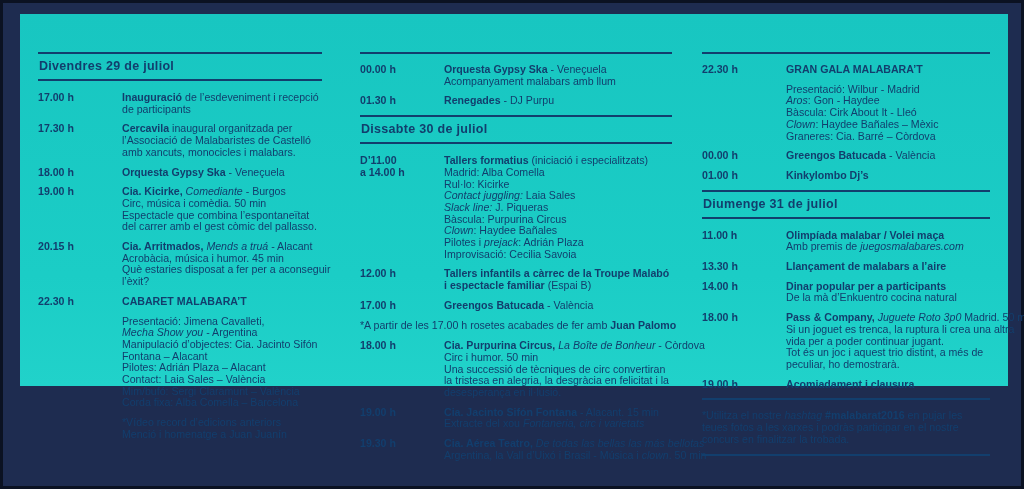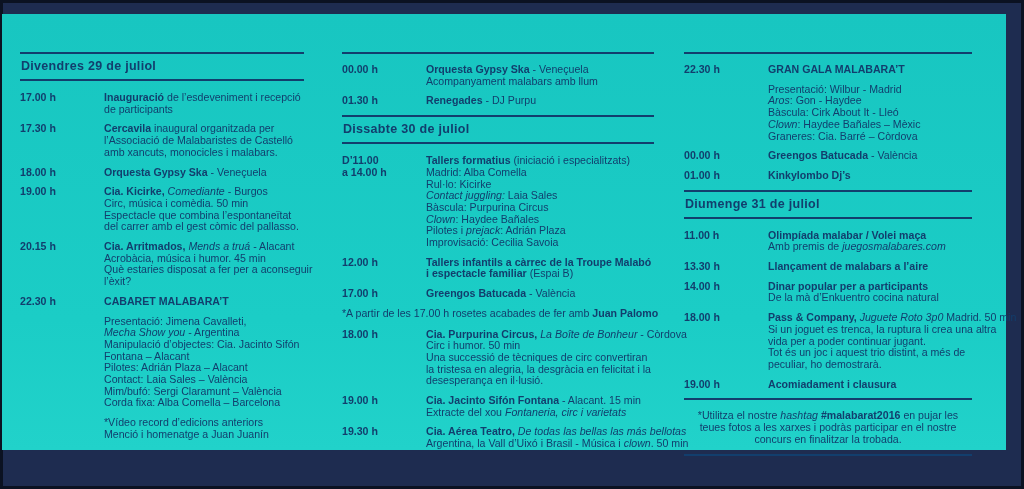--- a/index.html
+++ b/index.html
@@ -3,42 +3,41 @@
 <meta charset="utf-8">
 <style>
   html,body{margin:0;padding:0;}
   body{
     width:1024px;height:489px;position:relative;overflow:hidden;
     background:#0b1222;
     font-family:"Liberation Sans", sans-serif;
   }
   .navy-frame{position:absolute;left:3px;top:3px;right:3px;bottom:3px;background:#1e2c50;}
   .panel{
-    position:absolute;left:2px;top:14px;width:988px;height:436px;
+    position:absolute;left:20px;top:14px;width:988px;height:372px;
     background:linear-gradient(180deg,#18c6c1 0%, #1bcdc6 70%, #21d2ca 100%);
-    padding-left:16px;
   }
   .col{position:absolute;top:38px;color:#123e6d;}
   .col-1{left:18px;width:284px;}
   .col-2{left:340px;width:312px;}
   .col-3{left:682px;width:288px;}
   .rule{border-top:2px solid #123e6d;height:0;margin-bottom:10px;}
   .hwrap{margin-bottom:11px;}
   .hwrap .rule{margin-bottom:0;}
   .h{
     font-size:12.5px;font-weight:bold;letter-spacing:.3px;
     padding:5px 0 6px 1px;color:#123e6d;
   }
   .entry{display:flex;margin-bottom:8px;font-size:10.6px;line-height:11.7px;gap:12px;}
   .time{flex:0 0 72px;width:72px;font-weight:bold;}
   .time div{white-space:nowrap;}
   .lines{flex:1;min-width:0;}
   .line{white-space:nowrap;}
   .sp{height:8px;}
-  .note{font-size:10.6px;line-height:11.7px;margin-bottom:9px;text-align:center;}
+  .note{font-size:10.6px;line-height:11.7px;margin-bottom:9px;}
   .b{font-weight:bold;}
   .i{font-style:italic;}
 </style>
 </head>
 <body>
 
 <div class="navy-frame"></div>
 <div class="panel">
   <div class="col col-1">
       <div class="hwrap">
@@ -143,20 +142,21 @@
       <div class="entry">
         <div class="time">
           <div>D’11.00</div>
           <div>a 14.00 h</div>
         </div>
         <div class="lines">
           <div class="line"><span class="b">Tallers formatius</span><span> (iniciació i especialitzats)</span></div>
           <div class="line"><span>Madrid: Alba Comella</span></div>
           <div class="line"><span>Rul·lo: Kicirke</span></div>
           <div class="line"><span class="i">Contact juggling:</span><span> Laia Sales</span></div>
+          <div class="line"><span class="i">Slack line:</span><span> J. Piqueras</span></div>
           <div class="line"><span>Bàscula: Purpurina Circus</span></div>
           <div class="line"><span class="i">Clown</span><span>: Haydee Bañales</span></div>
           <div class="line"><span>Pilotes i </span><span class="i">prejack</span><span>: Adrián Plaza</span></div>
           <div class="line"><span>Improvisació: Cecilia Savoia</span></div>
         </div>
       </div>
       <div class="entry">
         <div class="time">
           <div>12.00 h</div>
         </div>

